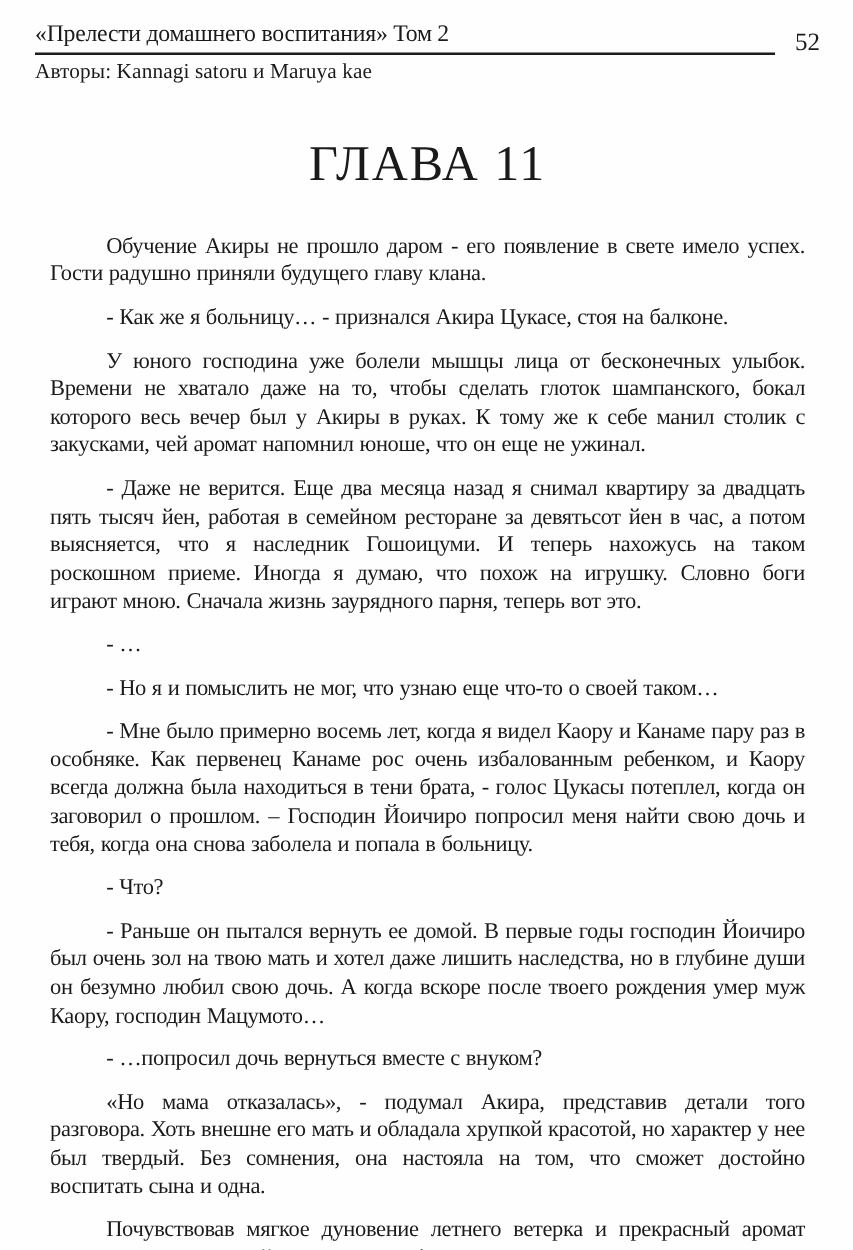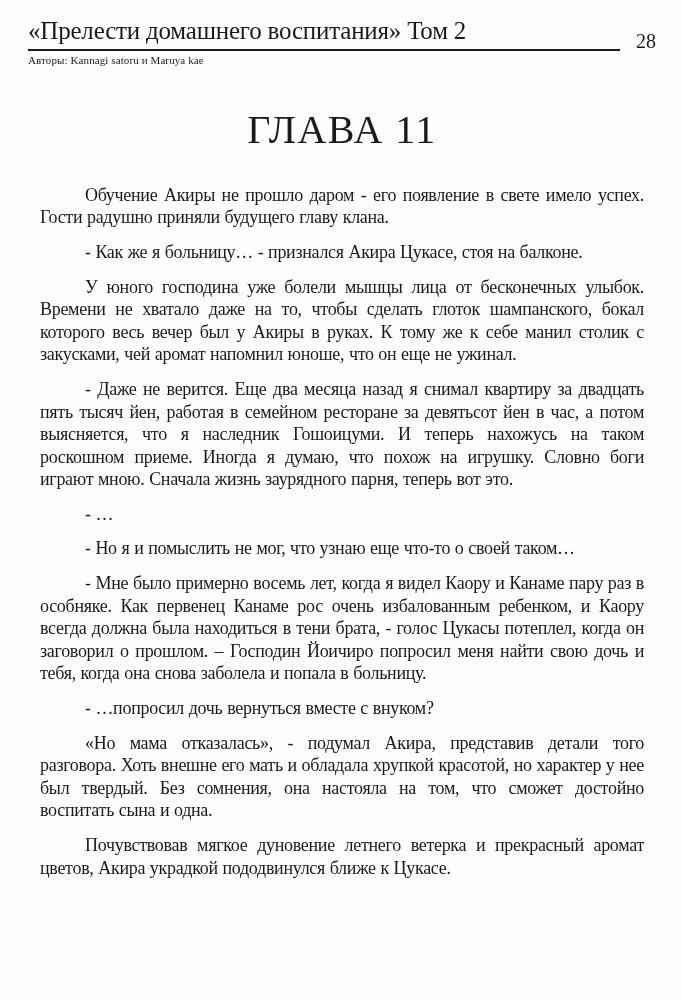--- a/index.html
+++ b/index.html
@@ -17,34 +17,34 @@
     font-family: "Liberation Serif", serif;
     color: #1a1a1a;
     overflow: hidden;
   }
   .header-row {
     display: flex;
     align-items: flex-end;
   }
   .header-title {
     flex: 1;
-    font-size: 25px;
+    font-size: 19px;
     line-height: 1.15;
     white-space: nowrap;
     border-bottom: 2px solid #1c1c1c;
     padding-bottom: 3px;
     letter-spacing: -0.2px;
   }
   .page-num {
     font-size: 20px;
     padding-left: 16px;
     margin-bottom: -2px;
   }
   .authors {
-    font-size: 11px;
+    font-size: 17px;
     margin-top: 3px;
     letter-spacing: 0.1px;
   }
   .chapter-title {
     text-align: center;
     font-size: 40px;
     font-weight: 400;
     letter-spacing: 1.5px;
     margin: 40px 0 16px 0;
   }
@@ -62,33 +62,35 @@
     text-indent: 45px;
   }
 </style>
 </head>
 <body>
 
 <div class="page">
 
   <div class="header-row">
     <div class="header-title">«Прелести домашнего воспитания» Том 2</div>
-    <div class="page-num">28</div>
+    <div class="page-num">52</div>
   </div>
 
   <div class="authors">Авторы: Kannagi satoru и Maruya kae</div>
 
   <h1 class="chapter-title">ГЛАВА 11</h1>
 
   <div class="body-text">
       <p>Обучение Акиры не прошло даром - его появление в свете имело успех. Гости радушно приняли будущего главу клана.</p>
       <p>- Как же я больницу… - признался Акира Цукасе, стоя на балконе.</p>
       <p>У юного господина уже болели мышцы лица от бесконечных улыбок. Времени не хватало даже на то, чтобы сделать глоток шампанского, бокал которого весь вечер был у Акиры в руках. К тому же к себе манил столик с закусками, чей аромат напомнил юноше, что он еще не ужинал.</p>
       <p>- Даже не верится. Еще два месяца назад я снимал квартиру за двадцать пять тысяч йен, работая в семейном ресторане за девятьсот йен в час, а потом выясняется, что я наследник Гошоицуми. И теперь нахожусь на таком роскошном приеме. Иногда я думаю, что похож на игрушку. Словно боги играют мною. Сначала жизнь заурядного парня, теперь вот это.</p>
       <p>- …</p>
       <p>- Но я и помыслить не мог, что узнаю еще что-то о своей таком…</p>
       <p>- Мне было примерно восемь лет, когда я видел Каору и Канаме пару раз в особняке. Как первенец Канаме рос очень избалованным ребенком, и Каору всегда должна была находиться в тени брата, - голос Цукасы потеплел, когда он заговорил о прошлом. – Господин Йоичиро попросил меня найти свою дочь и тебя, когда она снова заболела и попала в больницу.</p>
+      <p>- Что?</p>
+      <p>- Раньше он пытался вернуть ее домой. В первые годы господин Йоичиро был очень зол на твою мать и хотел даже лишить наследства, но в глубине души он безумно любил свою дочь. А когда вскоре после твоего рождения умер муж Каору, господин Мацумото…</p>
       <p>- …попросил дочь вернуться вместе с внуком?</p>
       <p>«Но мама отказалась», - подумал Акира, представив детали того разговора. Хоть внешне его мать и обладала хрупкой красотой, но характер у нее был твердый. Без сомнения, она настояла на том, что сможет достойно воспитать сына и одна.</p>
       <p>Почувствовав мягкое дуновение летнего ветерка и прекрасный аромат цветов, Акира украдкой пододвинулся ближе к Цукасе.</p>
     </div>
 
 </div>
 
 </body></html>

